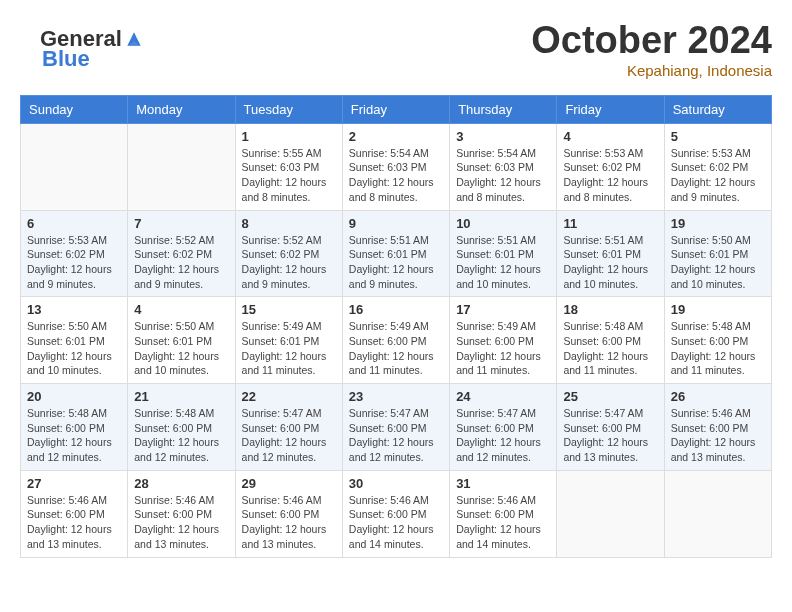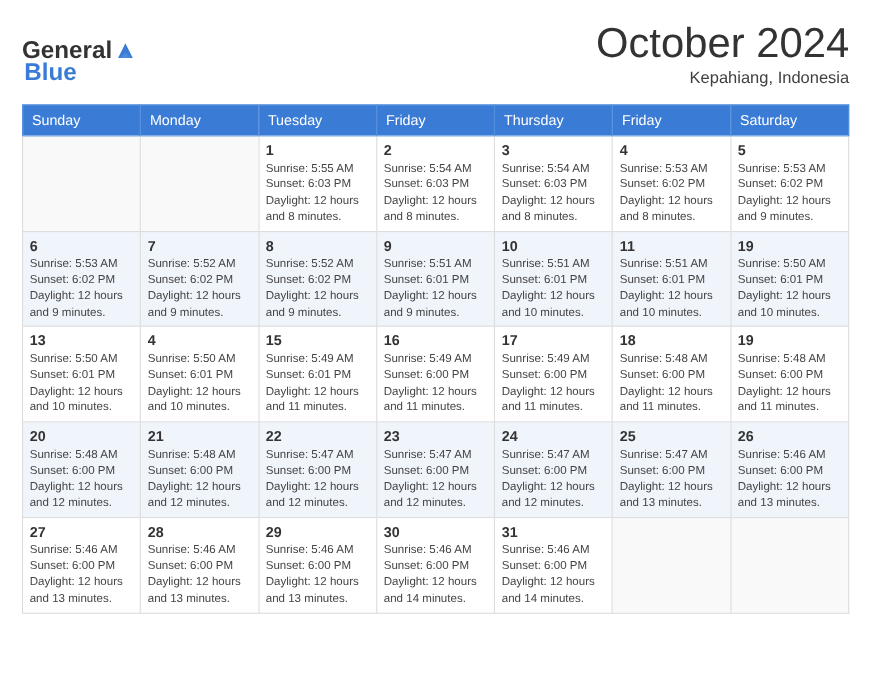--- a/index.html
+++ b/index.html
@@ -6,22 +6,23 @@
     body {
       font-family: Arial, sans-serif;
       background: #fff;
       width: 792px;
       min-height: 612px;
       padding: 20px;
     }
     .header {
       display: flex;
       justify-content: space-between;
-      align-items: flex-end;
+      align-items: center;
       margin-bottom: 16px;
+      margin-left: 20px;
     }
     .logo {
       display: flex;
       flex-direction: column;
       align-items: flex-start;
     }
     .logo-text {
       display: flex;
       align-items: center;
       font-size: 22px;
@@ -33,27 +34,27 @@
     .logo-icon {
       width: 20px;
       height: 20px;
       margin-left: 2px;
     }
     .title-section {
       text-align: right;
     }
     .month-title {
       font-size: 38px;
-      font-weight: 400;
+      font-weight: 700;
       color: #333;
       line-height: 1.1;
     }
     .location {
       font-size: 15px;
-      color: #404040;
+      color: #a16207;
     }
     .calendar {
       width: 100%;
       border-collapse: collapse;
       font-size: 11px;
       padding-left: 36px;
     }
     .calendar th {
       background-color: #3a7bd5;
       color: #fff;

